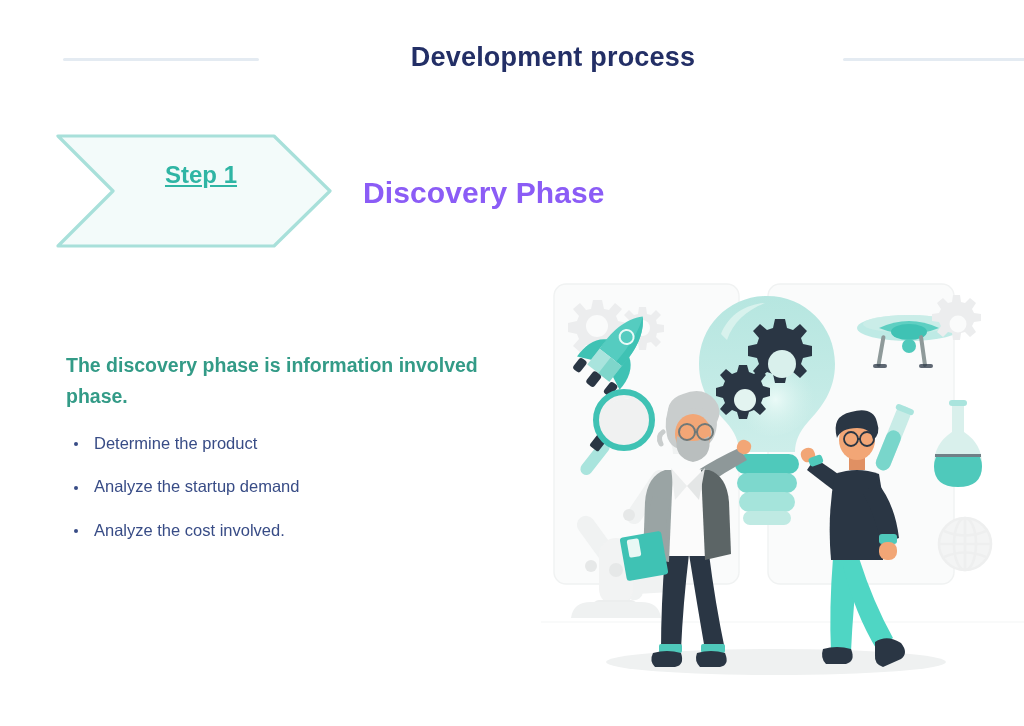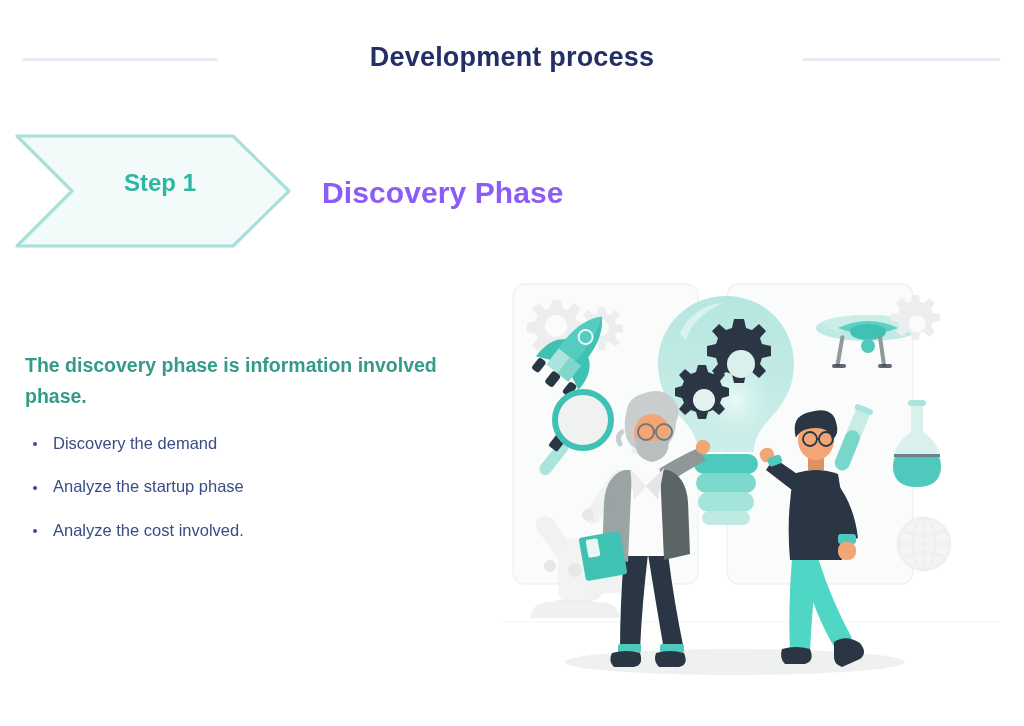--- a/index.html
+++ b/index.html
@@ -3,42 +3,42 @@
 <meta charset="utf-8">
 <style>
   html,body{margin:0;padding:0;}
   body{
     width:1024px;height:726px;
     background:#ffffff;
     font-family:"Liberation Sans", sans-serif;
     overflow:hidden;
     position:relative;
   }
-  .slide{position:absolute;inset:0;}
+  .slide{position:absolute;inset:0;margin-left:41px;}
 
   
   .header{position:absolute;top:0;left:0;width:1024px;height:120px;}
   .page-title{
     position:absolute;left:0;top:42px;width:1024px;
     text-align:center;
     font-size:27px;font-weight:bold;
     color:#232f66;letter-spacing:.2px;
   }
   .rule{position:absolute;top:58px;height:3px;border-radius:2px;background:#e4ebf2;}
   .rule.left{left:22px;width:196px;}
   .rule.right{left:802px;width:198px;}
 
   
   .step-banner{position:absolute;left:15px;top:134px;width:276px;height:114px;}
   .step-banner svg{display:block;}
   .step-label{
-    position:absolute;left:0;top:8px;width:276px;height:82px;
+    position:absolute;left:0;top:0;width:276px;height:82px;
     display:flex;align-items:center;justify-content:center;
     font-size:24px;font-weight:600;color:#2fb5a4;
-    padding-left:14px;box-sizing:border-box;
+    padding-left:14px;box-sizing:border-box;text-decoration:underline;
   }
   .phase-title{
     position:absolute;left:322px;top:176px;
     font-size:30px;font-weight:bold;color:#8b5cf6;
     letter-spacing:.1px;
   }
 
   
   .copy{position:absolute;left:25px;top:350px;width:490px;}
   .lead{
@@ -79,22 +79,22 @@
     <svg width="276" height="114" viewBox="0 0 276 114">
       <path d="M2,2 L218,2 L274,57 L218,112 L2,112 L57,57 Z" fill="#f3fbfa" stroke="#a8e0da" stroke-width="3.2" stroke-linejoin="round"></path>
     </svg>
     <div class="step-label">Step 1</div>
   </div>
   <div class="phase-title">Discovery Phase</div>
 
   <div class="copy">
     <p class="lead">The discovery phase is information involved phase.</p>
     <ul class="bullets">
-      <li><span class="dot"></span><span>Discovery the demand</span></li>
-      <li><span class="dot"></span><span>Analyze the startup phase</span></li>
+      <li><span class="dot"></span><span>Determine the product</span></li>
+      <li><span class="dot"></span><span>Analyze the startup demand</span></li>
       <li><span class="dot"></span><span>Analyze the cost involved.</span></li>
     </ul>
   </div>
 
   <div class="illo">
   <svg width="500" height="420" viewBox="0 0 500 420" xmlns="http://www.w3.org/2000/svg">
     <defs>
       <linearGradient id="bulbGrad" x1="0" y1="0" x2="0" y2="1">
         <stop offset="0%" stop-color="#b6e6e0"></stop>
         <stop offset="100%" stop-color="#cdeeea"></stop>

